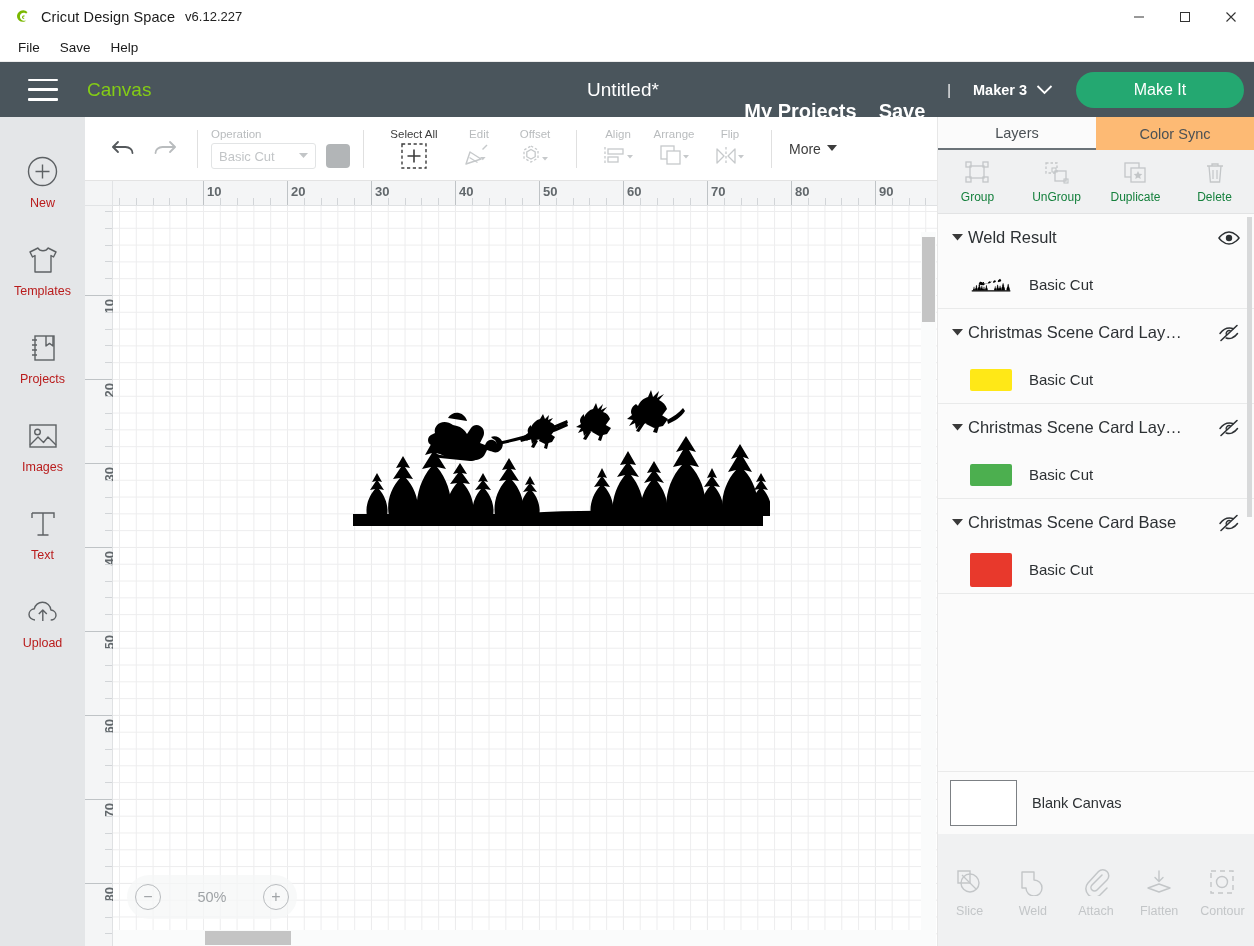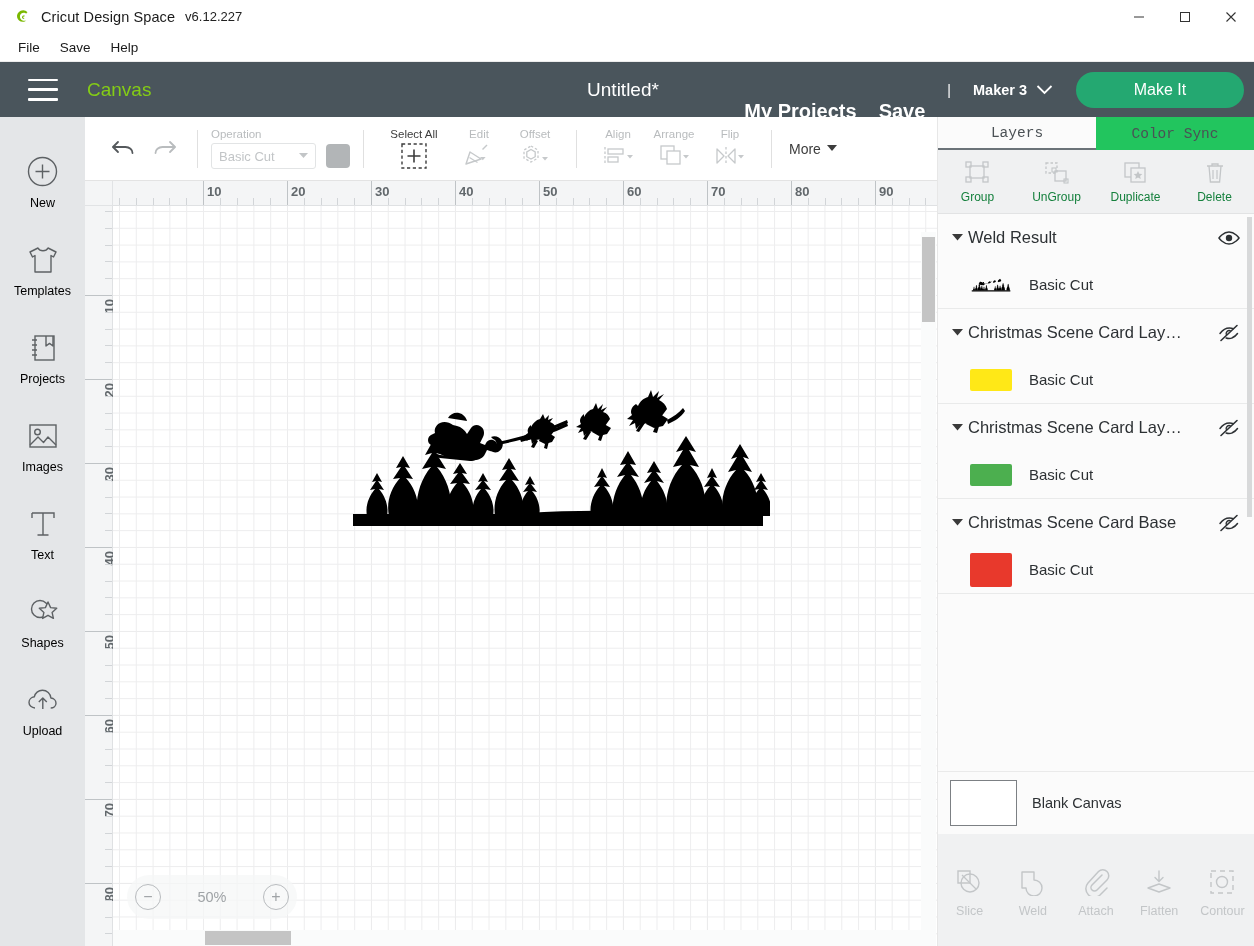--- a/index.html
+++ b/index.html
@@ -60,21 +60,21 @@
 
   
   .sidebar {
     position: absolute; top: 117px; left: 0; width: 85px; height: 829px;
     background: #e4e6e8; display: flex; flex-direction: column;
     align-items: center; padding-top: 20px;
   }
   .side-item { width: 85px; height: 88px; display: flex; flex-direction: column;
     align-items: center; justify-content: center; color: #4b4b4b; }
   .side-icon { height: 38px; display: flex; align-items: center; justify-content: center; }
-  .side-label { margin-top: 5px; font-size: 12.5px; color: #000000; }
+  .side-label { margin-top: 5px; font-size: 12.5px; color: #b91c1c; }
 
   
   .toolbar {
     position: absolute; top: 117px; left: 85px; width: 852px; height: 64px;
     background: #fff; display: flex; align-items: center;
     border-bottom: 1px solid #e3e3e3;
   }
   .tb-undo { display: flex; align-items: center; margin-left: 19px; }
   .tb-icon-btn { width: 40px; height: 40px; display: flex; align-items: center; justify-content: center; }
   .divider { width: 1px; height: 38px; background: #e0e0e0; margin: 0 13px; }
@@ -135,21 +135,21 @@
     background: rgba(245,246,247,0.72); border-radius: 22px;
     display: flex; align-items: center; justify-content: space-between; padding: 0 8px;
   }
   .zbtn { width: 26px; height: 26px; border: 1.6px solid #b9bcbf; border-radius: 50%;
     display: flex; align-items: center; justify-content: center; color: #9fa3a6; font-size: 16px; }
   .zval { font-size: 14.5px; color: #9fa3a6; }
 
   
   .rpanel { position: absolute; top: 117px; left: 937px; width: 317px; height: 829px;
     background: #fbfbfb; border-left: 1px solid #e7e7e7; }
-  .tabs { display: flex; height: 33px; background: #22c55e; font-family: Liberation Mono, monospace; }
+  .tabs { display: flex; height: 33px; background: #fdba74; }
   .tab { flex: 1; display: flex; align-items: center; justify-content: center;
     font-size: 14.5px; color: #4b5155; }
   .tab.active { background: #fbfbfb; border-bottom: 2px solid #6b7378; }
   .grp-actions { height: 64px; background: #f0f1f2; display: flex; align-items: center;
     border-bottom: 1px solid #e2e3e4; }
   .ga-cell { flex: 1; display: flex; flex-direction: column; align-items: center; color: #c3c6c8; }
   .ga-ico { height: 27px; display: flex; align-items: center; justify-content: center; }
   .ga-lbl { font-size: 12px; margin-top: 3px; color: #15803d; }
   .layers { position: absolute; top: 97px; left: 0; right: 0; bottom: 175px; overflow: hidden; }
   .lgroup { border-bottom: 1px solid #e9eaea; }
@@ -279,29 +279,20 @@
       <span class="side-label">Images</span>
     </div>
     <div class="side-item">
       <span class="side-icon">
         <svg width="30" height="30" viewBox="0 0 30 30">
           <path d="M4 4h22v5M15 4v22M9.5 26h11" fill="none" stroke="#5d6164" stroke-width="1.4"></path>
           <path d="M4 4v5" stroke="#5d6164" stroke-width="1.4"></path>
         </svg>
       </span>
       <span class="side-label">Text</span>
-    </div>
-    <div class="side-item">
-      <span class="side-icon">
-        <svg width="32" height="30" viewBox="0 0 32 30">
-          <circle cx="13" cy="12" r="8.5" fill="none" stroke="#5d6164" stroke-width="1.4"></circle>
-          <path d="M21 5l2.6 5.6 6.1.7-4.6 4.1 1.3 6-5.4-3.1-5.4 3.1 1.3-6-4.6-4.1 6.1-.7z" fill="#e4e6e8" stroke="#5d6164" stroke-width="1.4" stroke-linejoin="round"></path>
-        </svg>
-      </span>
-      <span class="side-label">Shapes</span>
     </div>
     <div class="side-item">
       <span class="side-icon">
         <svg width="34" height="28" viewBox="0 0 34 28">
           <path d="M9 22c-3.3 0-6-2.5-6-5.6 0-2.9 2.3-5.3 5.3-5.6C9 7.1 12.4 4.3 16.4 4.3c4.5 0 8.2 3.4 8.5 7.7 2.8.2 5.1 2.4 5.1 5.2 0 2.8-2.4 4.8-5.3 4.8" fill="none" stroke="#5d6164" stroke-width="1.4" stroke-linejoin="round"></path>
           <path d="M16.8 23V12.5M12.8 16l4-4 4 4" fill="none" stroke="#5d6164" stroke-width="1.4" stroke-linejoin="round"></path>
         </svg>
       </span>
       <span class="side-label">Upload</span>
     </div>

